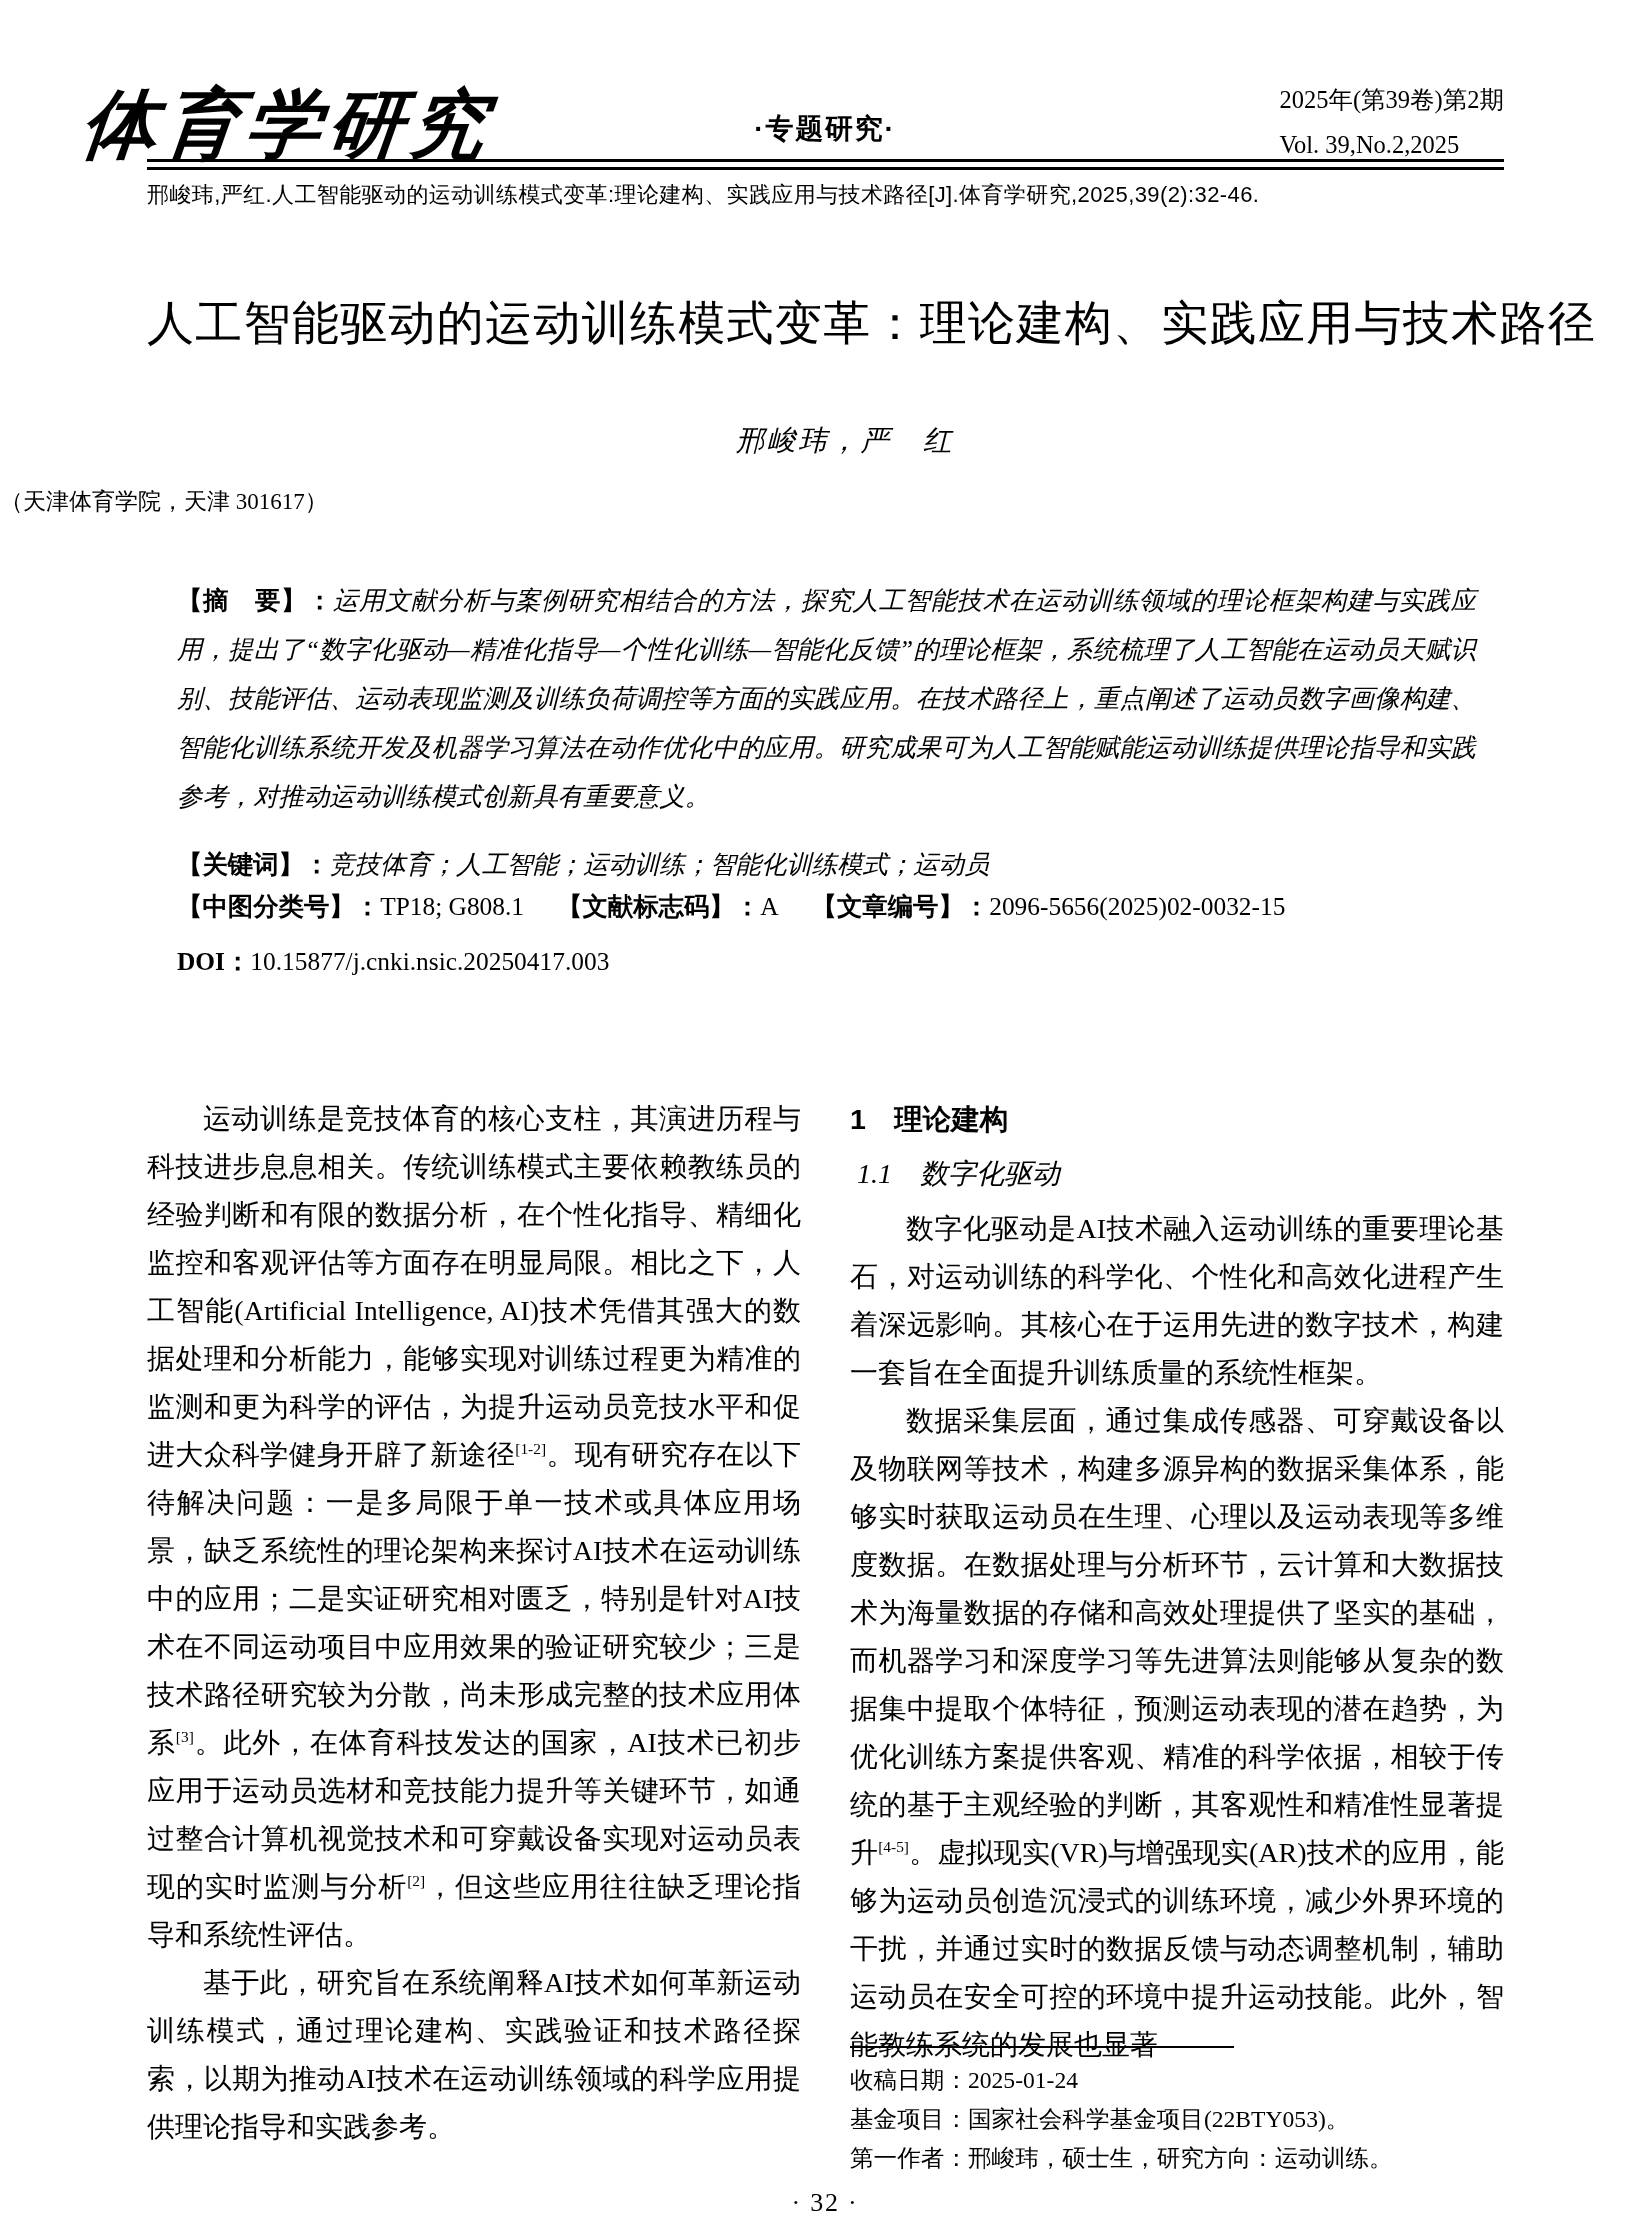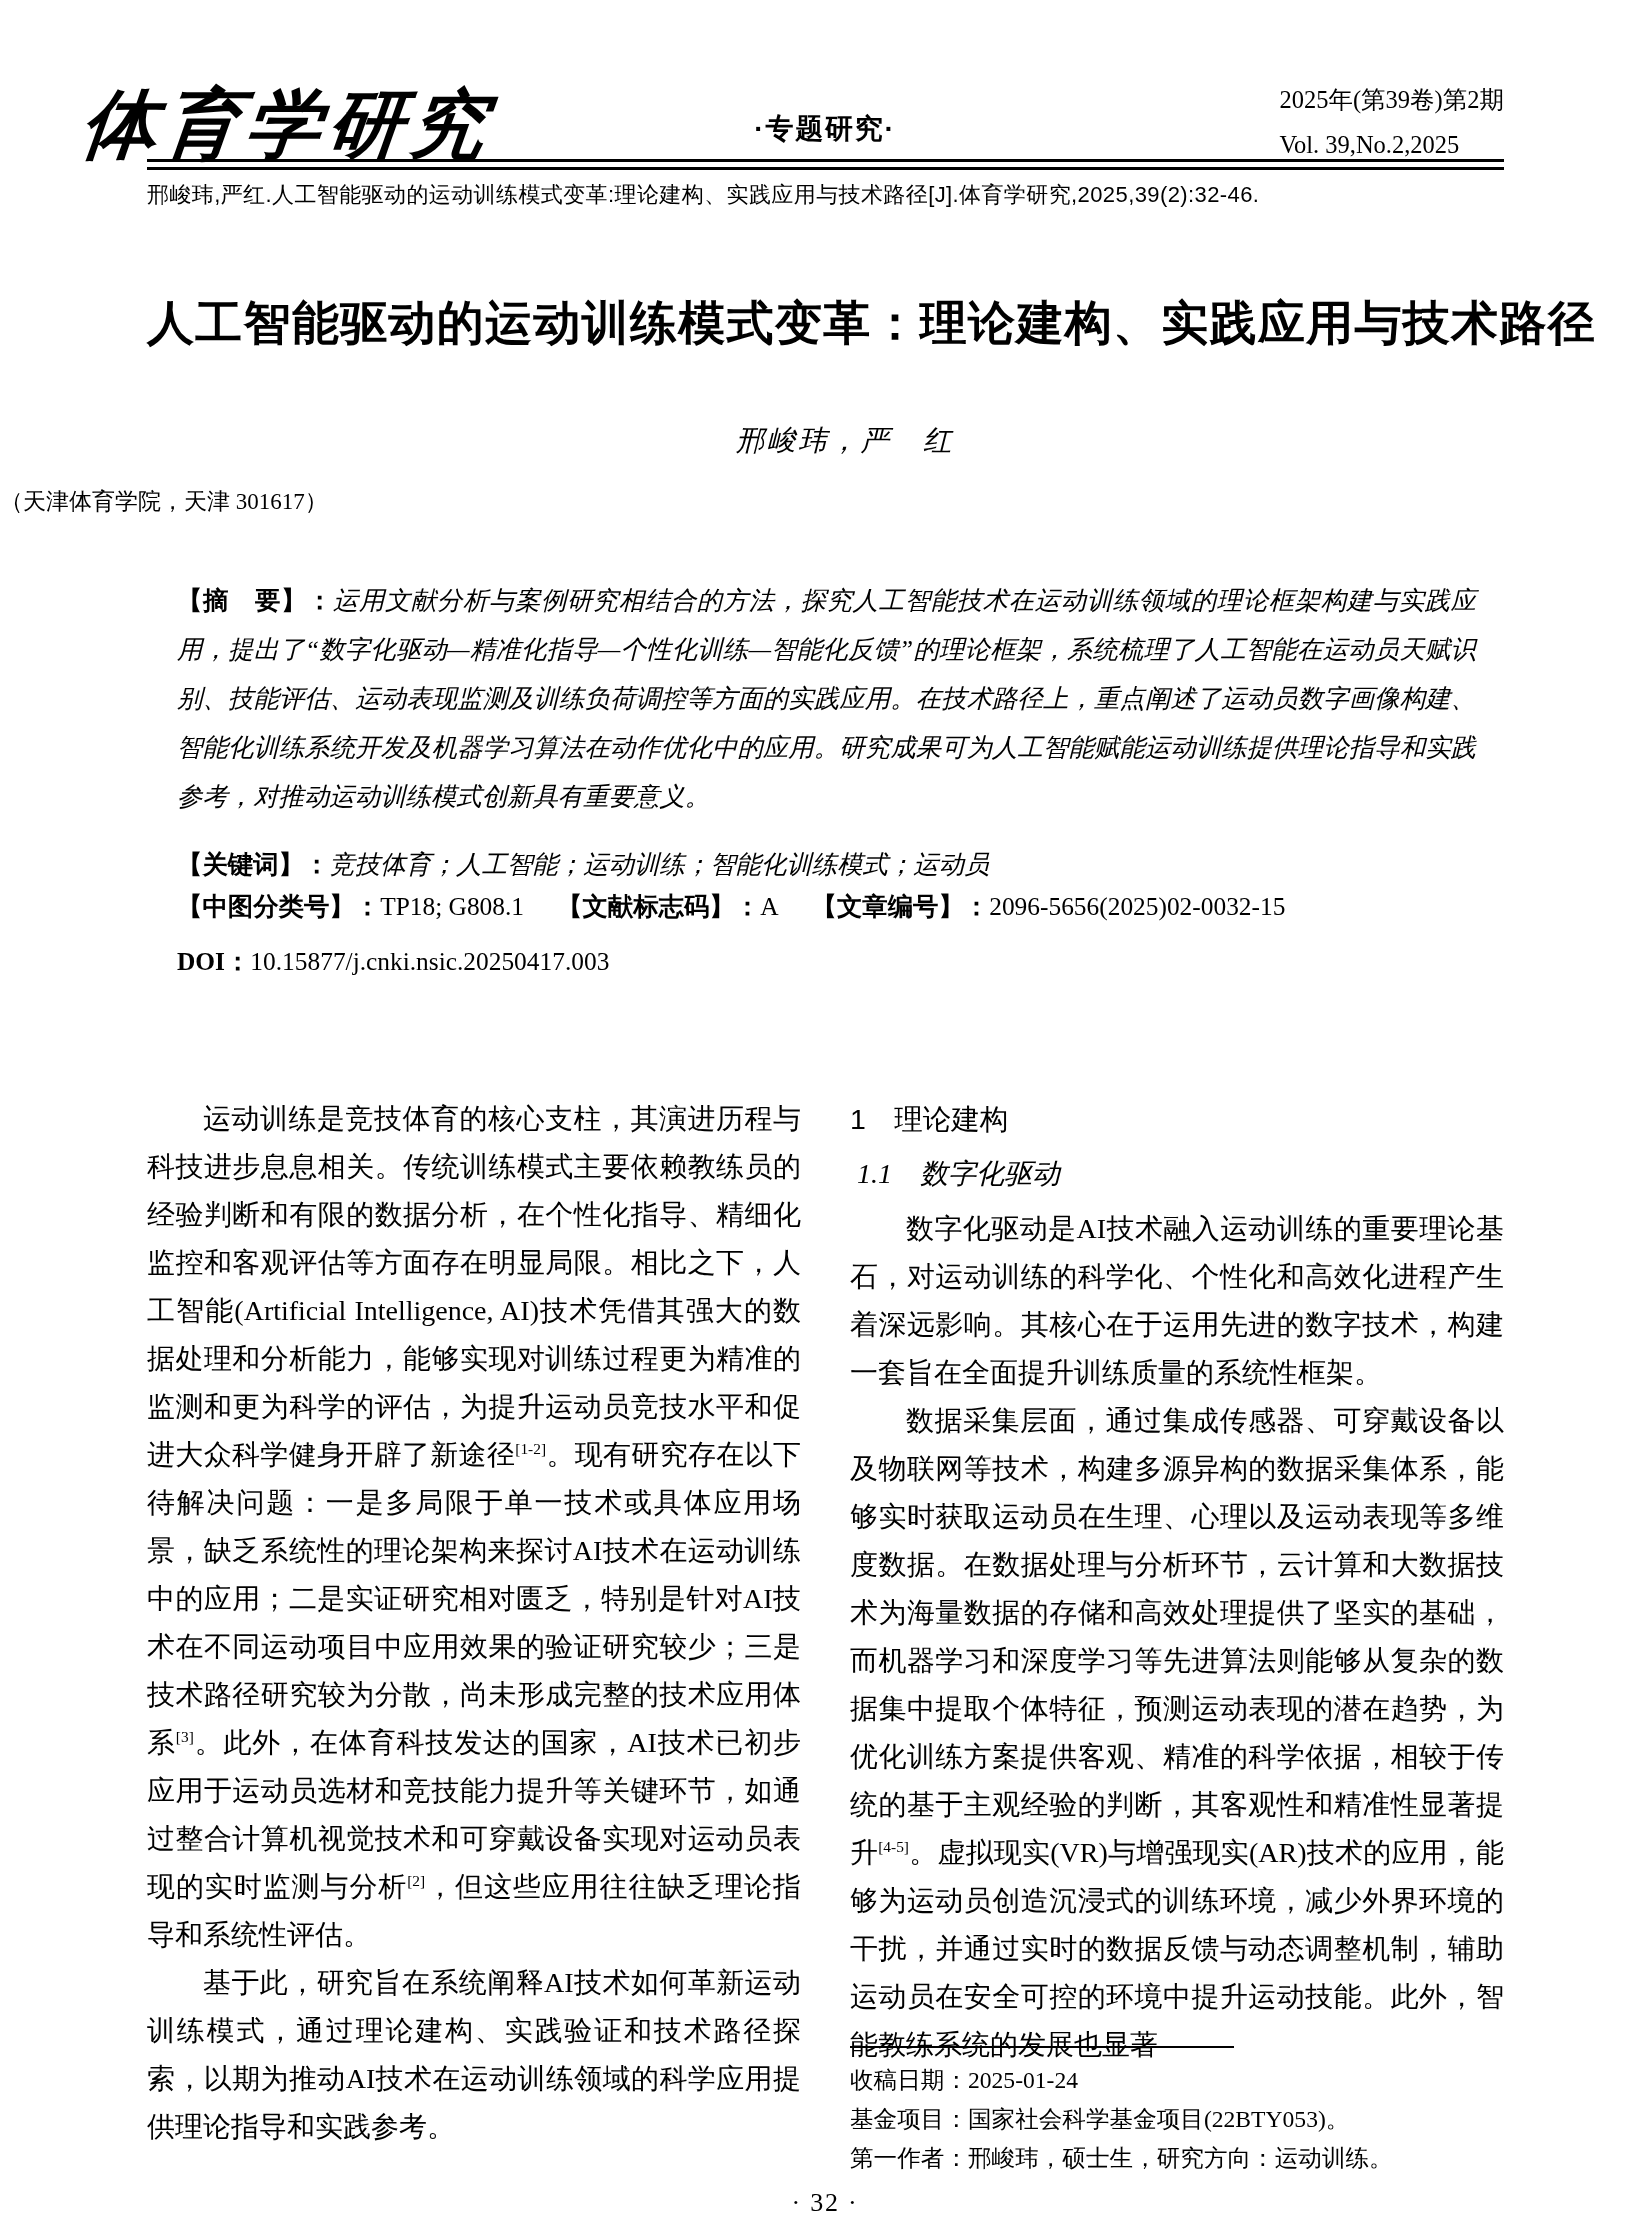--- a/index.html
+++ b/index.html
@@ -60,21 +60,21 @@
     letter-spacing: 0.4px;
   }
 
   
   .title {
     position: absolute;
     top: 292px; left: 147px;
     width: 1357px;
     margin: 0;
     font-family: "Liberation Sans", "DejaVu Sans", sans-serif;
-    font-weight: bold;
+    font-weight: normal;
     font-size: 47px;
     letter-spacing: 1.3px;
     white-space: nowrap;
   }
   .authors {
     position: absolute;
     top: 422px; left: 0;
     width: 100%;
     text-align: center;
     font-style: italic;
@@ -137,21 +137,21 @@
     text-align: justify;
   }
   .col-left  { left: 147px;  }
   .col-right { left: 850px; }
   .col p { margin: 0; text-indent: 2em; }
   sup { font-size: 0.55em; line-height: 0; vertical-align: super; }
 
   .sec-h1 {
     margin: 0;
     font-family: "Liberation Sans", "DejaVu Sans", sans-serif;
-    font-weight: normal;
+    font-weight: bold;
     font-size: 28.5px;
     line-height: 48px;
     text-align: left;
   }
   .sec-h2 {
     margin: 7px;
     font-weight: normal;
     font-style: italic;
     font-size: 28px;
     line-height: 48px;

